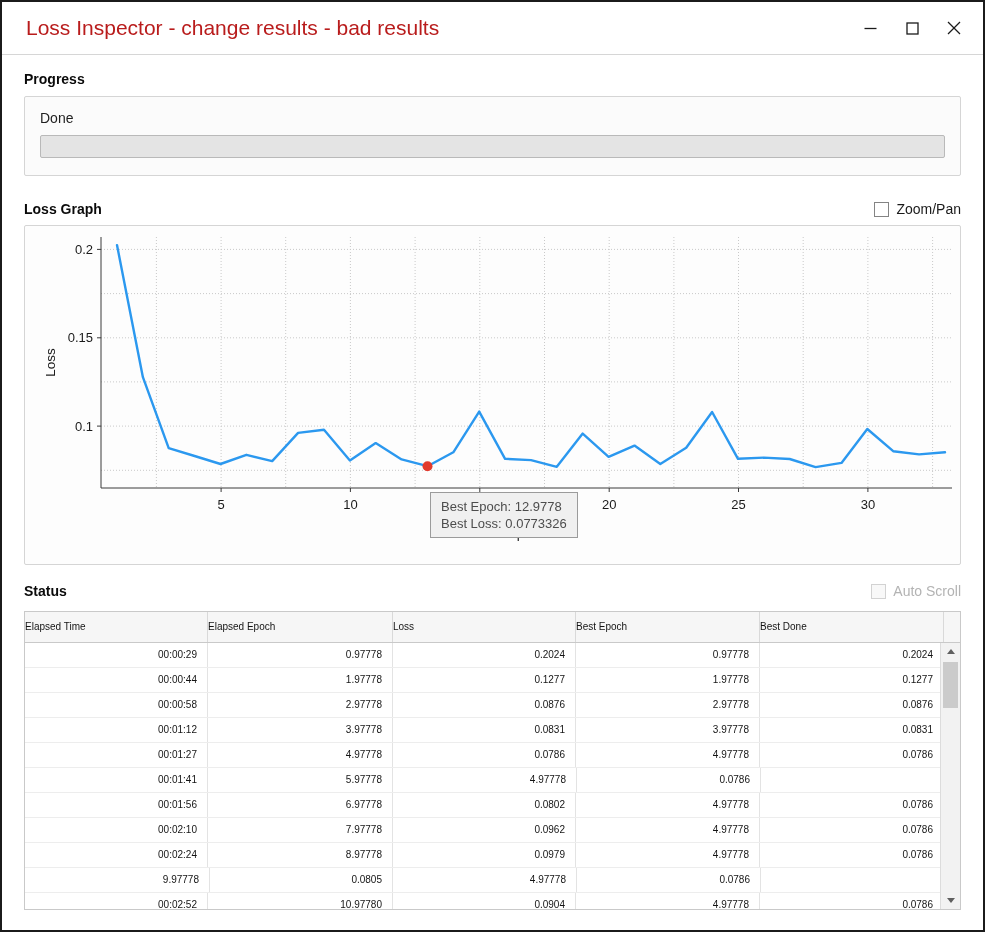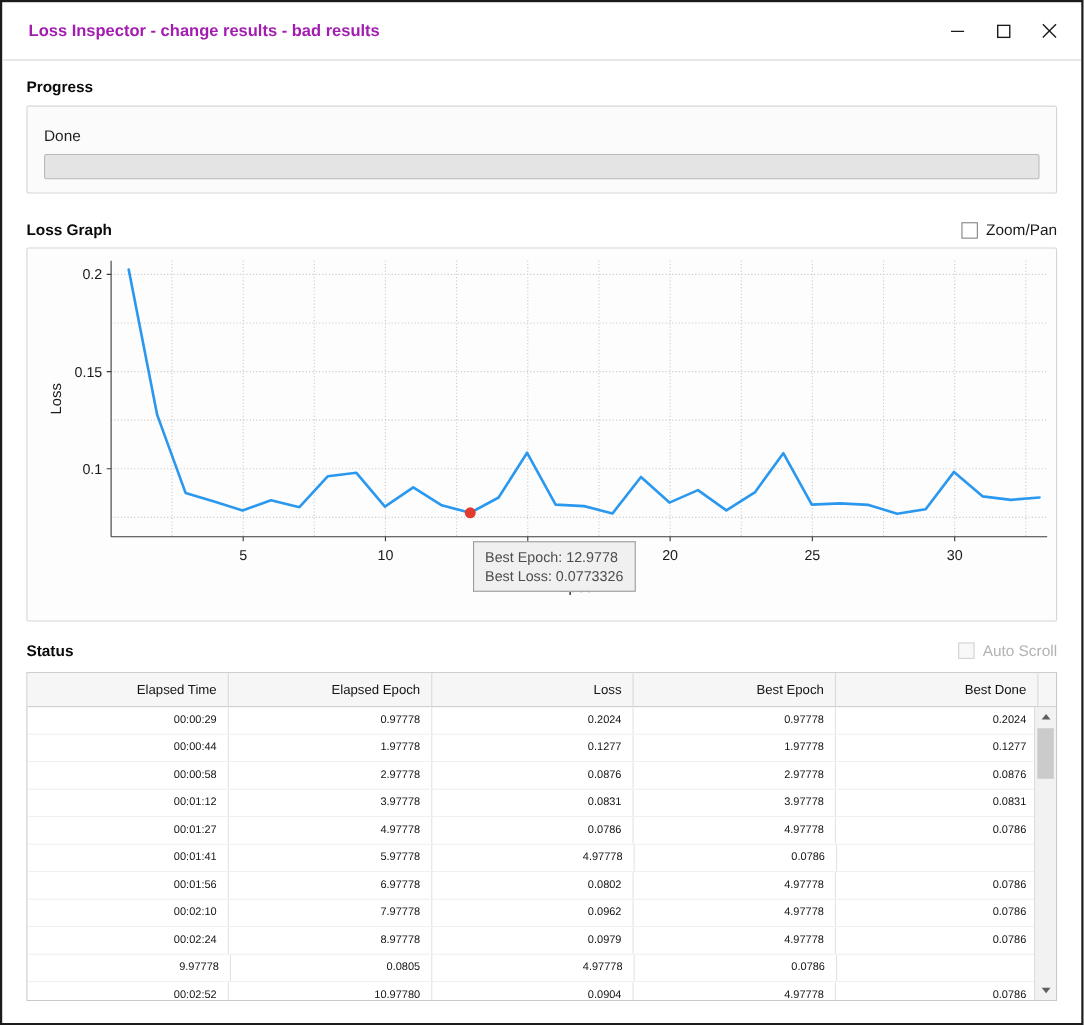--- a/index.html
+++ b/index.html
@@ -2,51 +2,51 @@
 <html><head>
 <meta charset="utf-8">
 <style>
   * { box-sizing: border-box; margin: 0; padding: 0; }
   html, body { width: 985px; height: 932px; }
   body { font-family: "Liberation Sans", sans-serif; background: #ffffff; }
 
   .window { width: 985px; height: 932px; border: 2px solid #1b1b1b; background: #fff; position: relative; overflow: hidden; }
 
   .titlebar { height: 53px; display: flex; align-items: center; padding: 0 14px 0 24px; border-bottom: 1px solid #d6d6d6; }
-  .title { font-size: 15px; font-weight: bold; color: #a21caf; flex: 1; }
+  .title { font-size: 21px; font-weight: normal; color: #b91c1c; flex: 1; }
   .win-controls { display: flex; align-items: center; }
   .win-btn { width: 30px; height: 30px; display: flex; align-items: center; justify-content: center; margin-left: 12px; }
 
   .content { padding: 0 22px; }
   .heading-row { display: flex; align-items: center; justify-content: space-between; margin: 16px 0 9px; }
   .heading-row.m2 { margin: 25px 0 8px; }
   .heading-row.m3 { margin: 18px 0 12px; }
   .section-heading { font-size: 14px; font-weight: bold; color: #0a0a0a; }
 
   .checkbox { display: flex; align-items: center; font-size: 14px; color: #1a1a1a; cursor: default; }
   .cb-box { width: 15px; height: 15px; border: 1px solid #848484; background: #fff; display: inline-block; margin-right: 7px; }
   .checkbox.disabled { color: #b3b3b3; }
   .checkbox.disabled .cb-box { border-color: #d2d2d2; background: #f8f8f8; }
 
-  .progress-box { height: 80px; border: 1px solid #d5d5d5; background: #fbfbfb; border-radius: 2px; padding: 18px 15px; }
+  .progress-box { height: 80px; border: 1px solid #d5d5d5; background: #fbfbfb; border-radius: 2px; padding: 13px 15px; }
   .done-label { font-size: 14px; color: #1f1f1f; }
   .progress-track { height: 23px; margin-top: 9px; background: #e4e4e4; border: 1px solid #b9b9b9; border-radius: 2px; position: relative; overflow: hidden; }
   .progress-fill { height: 100%; width: 0; background: #2b98ef; }
 
   .chart-box { height: 340px; border: 1px solid #d5d5d5; background: #fdfdfd; border-radius: 2px; position: relative; }
   #loss-chart-svg { display: block; }
   #loss-chart-svg .grid { stroke: #c9c9c9; stroke-width: 1; stroke-dasharray: 1 2; }
   #loss-chart-svg .axis { stroke: #3a3a3a; stroke-width: 1; }
   #loss-chart-svg .tick { font-family: "Liberation Sans", sans-serif; font-size: 13px; fill: #1a1a1a; }
   #loss-chart-svg .axtitle { font-family: "Liberation Sans", sans-serif; font-size: 13.5px; fill: #1a1a1a; }
   .chart-tooltip { position: absolute; left: 405px; top: 266px; background: #f0f0f0; border: 1px solid #9b9b9b; padding: 5px 10px; font-size: 13px; line-height: 17px; color: #4d4d4d; white-space: nowrap; z-index: 5; }
 
   .table-box { border: 1px solid #c9c9c9; height: 299px; position: relative; overflow: hidden; background: #fff; }
   .thead { display: flex; height: 31px; background: #f6f6f6; border-bottom: 1px solid #c9c9c9; }
-  .th { flex: none; line-height: 30px; font-size: 12px; color: #141414; text-align: right; padding-right: 10px; border-right: 1px solid #d9d9d9; }
+  .th { flex: none; line-height: 30px; font-size: 10px; color: #141414; text-align: left; padding-right: 10px; border-right: 1px solid #d9d9d9; }
   .tbody { position: absolute; top: 31px; left: 0; right: 20px; bottom: 0; overflow: hidden; }
   .tr { display: flex; height: 25px; border-bottom: 1px solid #ededed; background: #fff; }
   .td { flex: none; line-height: 24px; font-size: 10px; color: #141414; text-align: right; padding-right: 10px; border-right: 1px solid #e3e3e3; }
 
   .vscroll { position: absolute; top: 31px; right: 0; bottom: 0; width: 20px; background: #f2f2f2; border-left: 1px solid #dcdcdc; }
   .sb-btn { position: absolute; left: 0; right: 0; height: 17px; display: flex; align-items: center; justify-content: center; }
   .sb-up { top: 0; }
   .sb-down { bottom: 0; }
   .tri-up { width: 0; height: 0; border-left: 4px solid transparent; border-right: 4px solid transparent; border-bottom: 5px solid #5f5f5f; }
   .tri-down { width: 0; height: 0; border-left: 4px solid transparent; border-right: 4px solid transparent; border-top: 5px solid #5f5f5f; }

